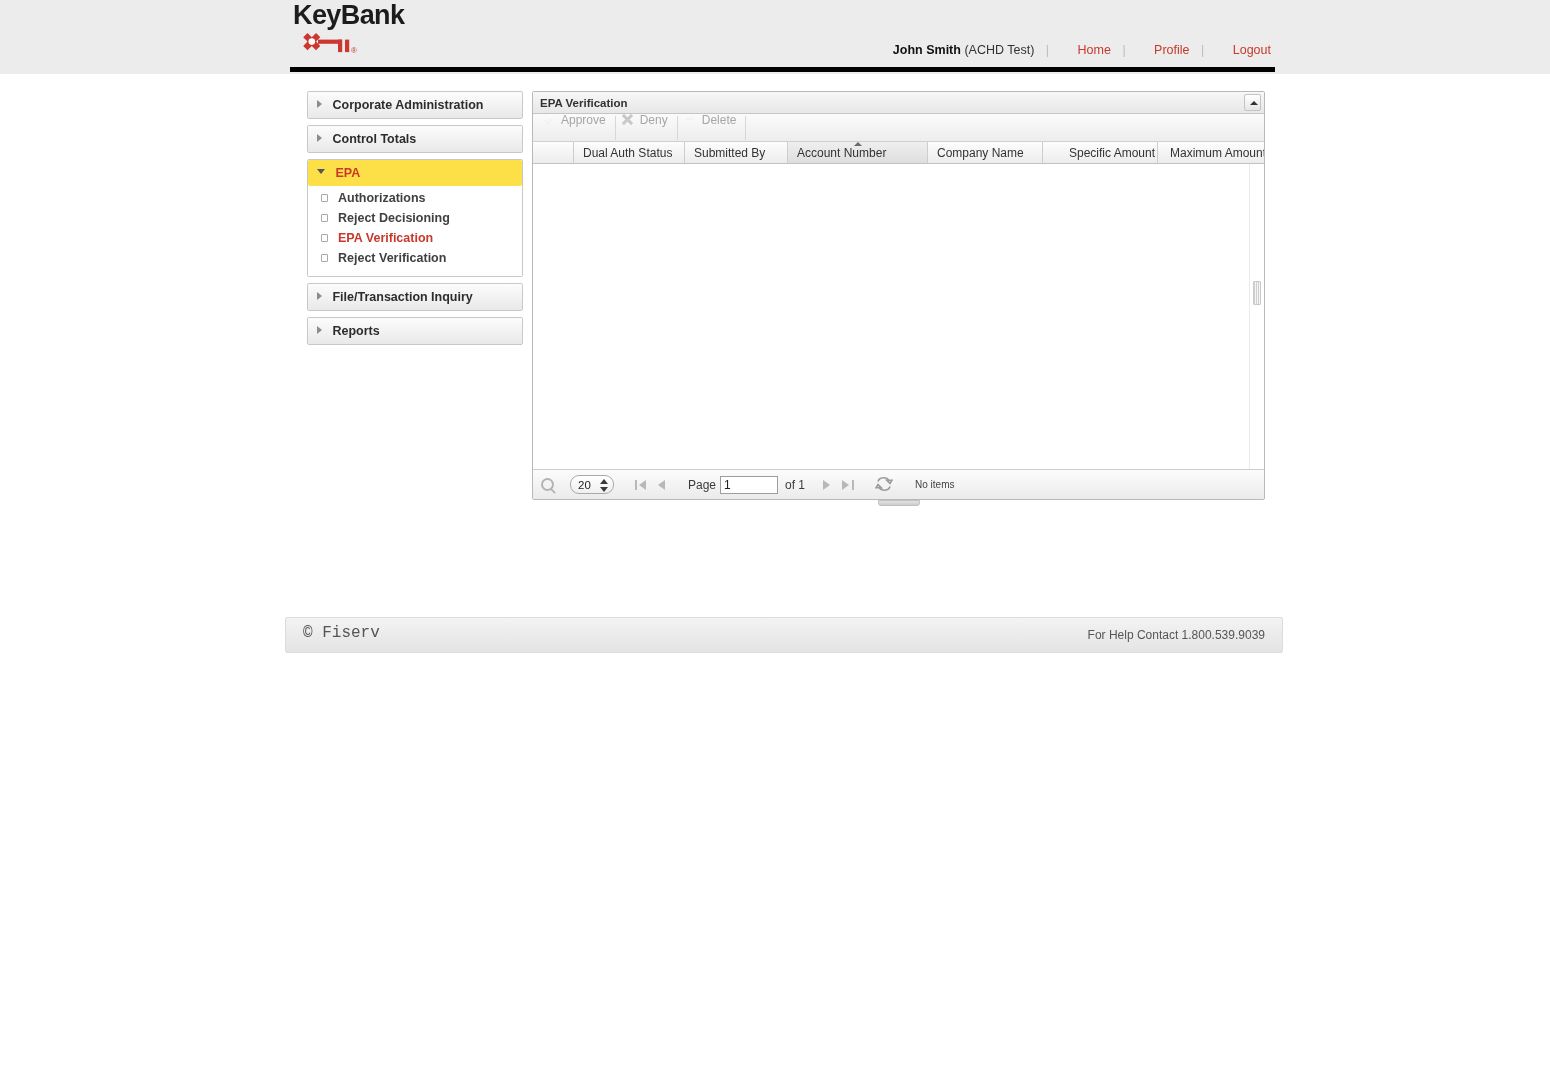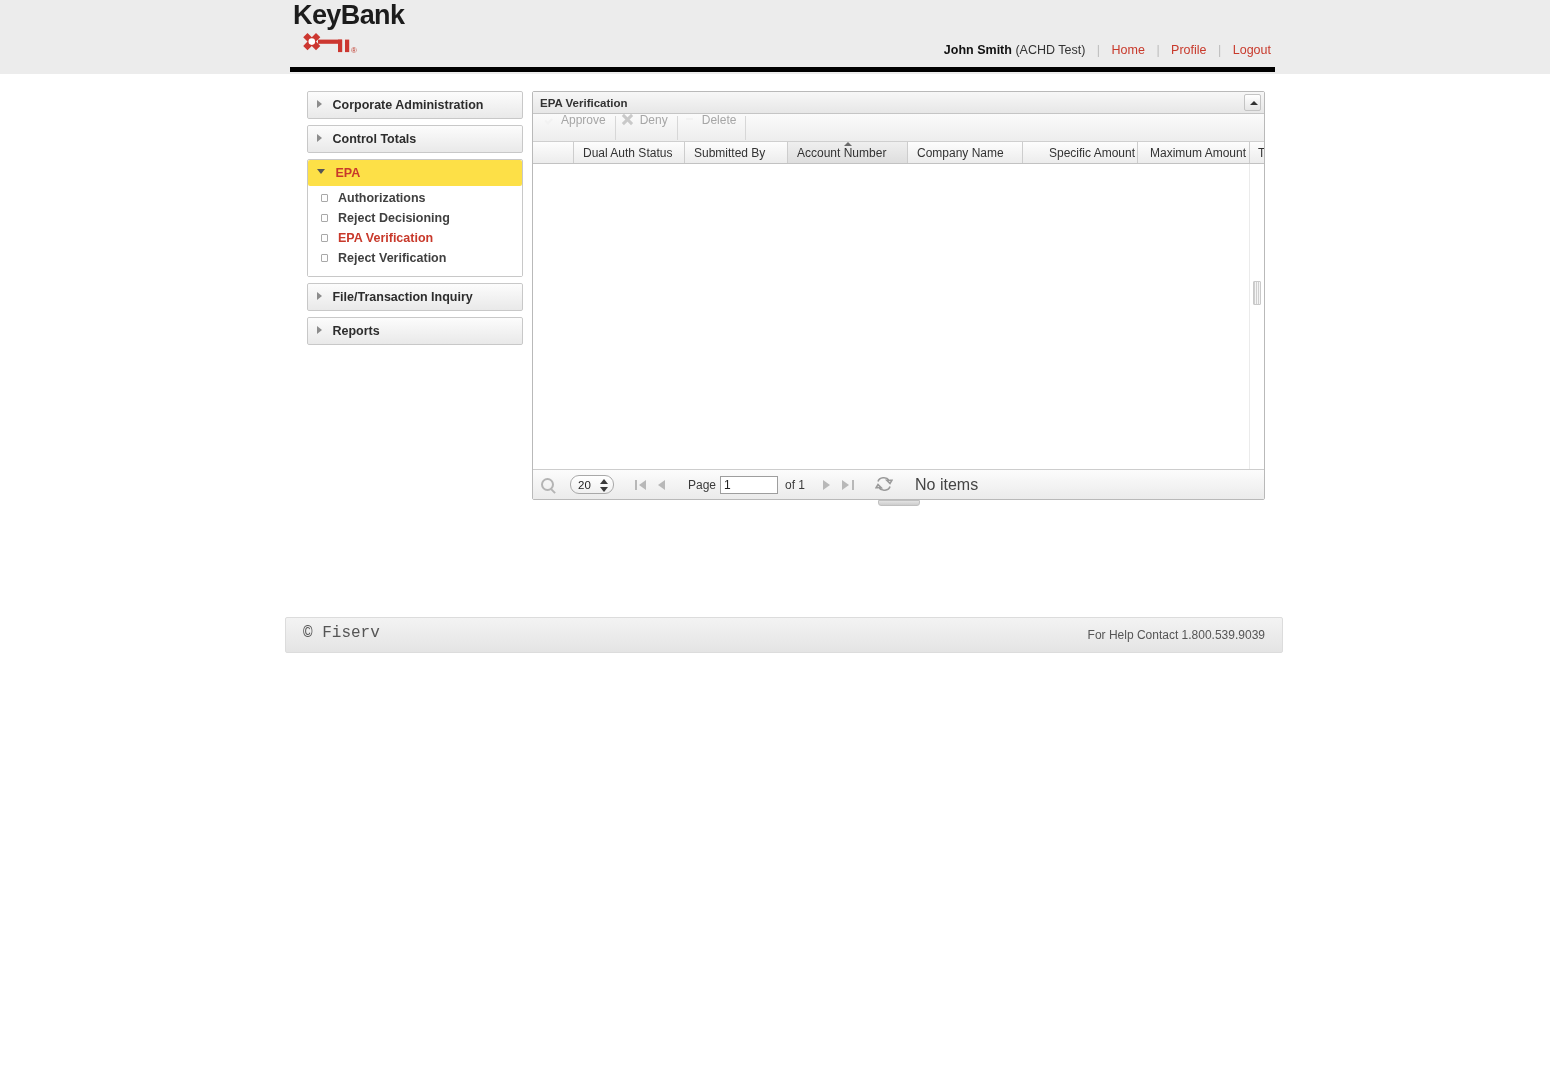--- a/index.html
+++ b/index.html
@@ -62,20 +62,21 @@
   .user-org { color: #333; }
   .hdr-sep {
     display: inline-block;
     color: #bdbdbd;
     margin: 0 8px;
   }
   .hdr-link {
     color: #c8392b;
     text-decoration: none;
     font-size: 12.5px;
+    margin-left: 17px;
   }
   .hdr-rule {
     position: absolute;
     left: 290px; top: 67px;
     width: 985px;
     height: 5px;
     background: #000000;
   }
 
   
@@ -410,21 +411,21 @@
     width: 18px; height: 18px;
     margin: 0 22px 0 18px;
     position: relative;
     cursor: pointer;
     flex: none;
     color: #9a9a9a;
     font-size: 16px;
     line-height: 18px;
     text-align: center;
   }
-  .no-items { color: #444; font-size: 16px; text-align: right; }
+  .no-items { color: #444; font-size: 10px; text-align: right; }
 
   .grip {
     position: absolute;
     left: 50%; margin-left: -21px;
     bottom: -7px;
     width: 42px; height: 6px;
     background: linear-gradient(to bottom, #e3e3e3, #cdcdcd);
     border: 1px solid #c0c0c0;
     border-radius: 0 0 3px 3px;
     cursor: ns-resize;
@@ -565,21 +566,21 @@
       <div class="tb-btn">
         <span class="tb-ico"><span class="ico-circle minus"></span></span>
         <span>Delete</span>
       </div>
     </div>
 
     <div class="grid-head">
       <div class="gh" style="width:41px"></div>
       <div class="gh" style="width:111px">Dual Auth Status</div>
       <div class="gh" style="width:103px">Submitted By</div>
-      <div class="gh sorted" style="width:120px">
+      <div class="gh sorted" style="width:140px">
         <span class="sort-caret"></span>
         <span>Account Number</span>
       </div>
       <div class="gh" style="width:115px">Company Name</div>
       <div class="gh" style="width:115px;padding-left:26px">Specific Amount</div>
       <div class="gh" style="width:112px;padding-left:12px">Maximum Amount</div>
       <div class="gh" style="width:36px;padding-left:8px">Tra</div>
     </div>
 
     <div class="grid-body">

